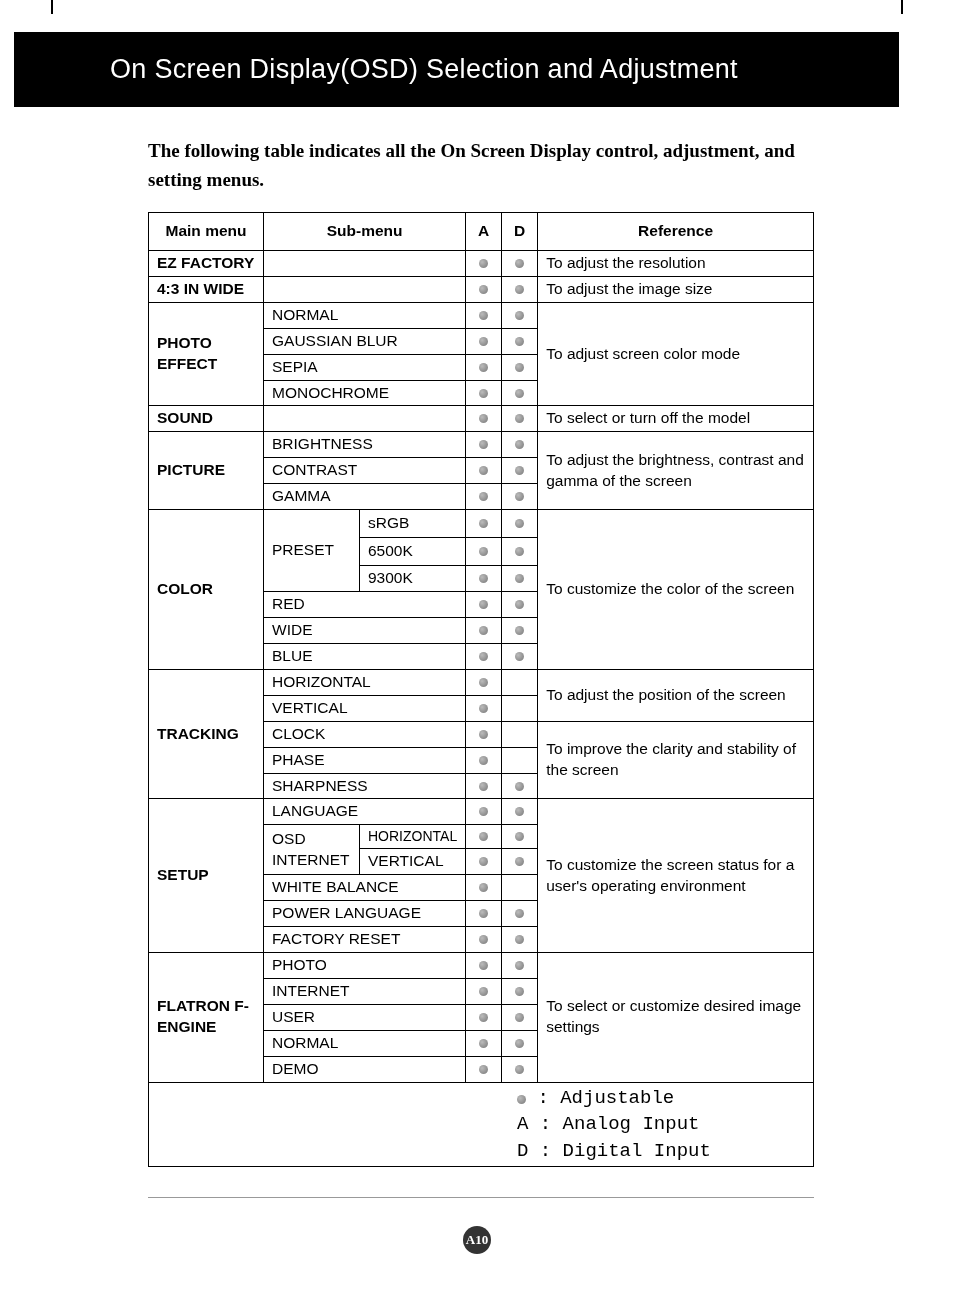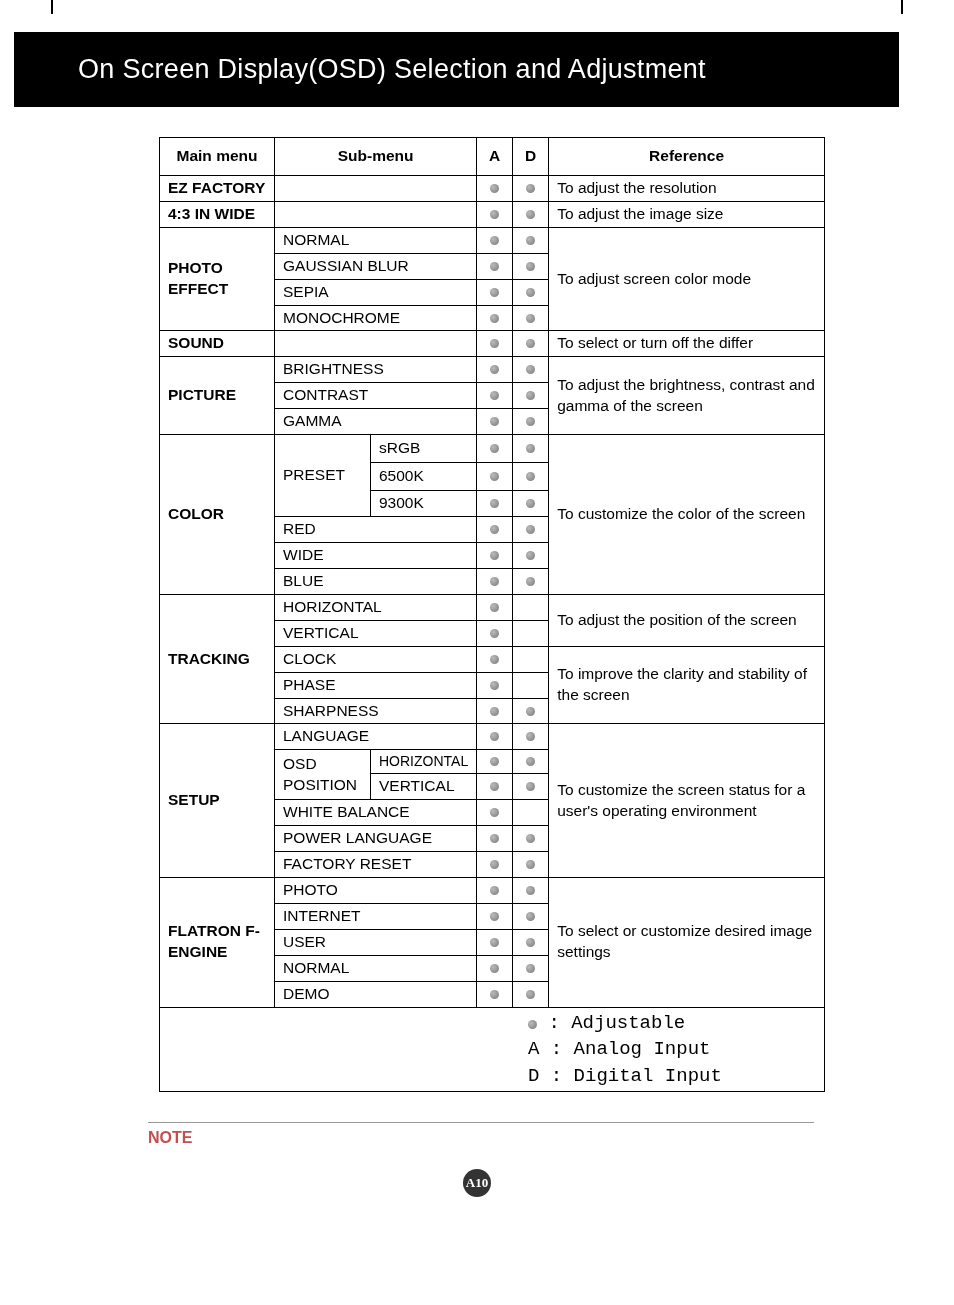--- a/index.html
+++ b/index.html
@@ -21,40 +21,39 @@
     background: #000;
     width: 2px; height: 14px;
     top: 0;
   }
   .crop-top::before { left: 51px; }
   .crop-top::after { right: 51px; }
   .header-bar {
     background: #000;
     color: #fff;
     margin: 18px 55px 0 14px;
-    padding: 22px 0 22px 64px;
+    padding: 22px 0 22px 96px;
     font-size: 27px;
     font-weight: 400;
     letter-spacing: 0.3px;
   }
   .content {
     margin: 30px 140px 0 148px;
   }
   .intro {
     font-family: "Times New Roman", Times, serif;
     font-weight: bold;
     font-size: 19px;
     line-height: 1.5;
     margin-bottom: 18px;
   }
   table.osd {
     border-collapse: collapse;
     width: 100%;
     font-size: 15.5px;
-    margin-left: 11px;
   }
   table.osd th, table.osd td {
     border: 1px solid #000;
     padding: 2px 8px;
     text-align: left;
     vertical-align: middle;
     line-height: 1.35;
     height: 22px;
   }
   table.osd th {
@@ -127,20 +126,21 @@
   .small { font-size: 14px; }
 </style>
 </head>
 <body>
 
 <div class="crop-top"></div>
 
 <div class="header-bar">On Screen Display(OSD) Selection and Adjustment</div>
 
 <div class="content">
+  <div class="intro">The following table indicates all the On Screen Display control, adjustment, and setting menus.</div>
 
   <table class="osd">
     <thead>
       <tr>
         <th class="col-main">Main menu</th>
         <th colspan="2">Sub-menu</th>
         <th class="col-a">A</th>
         <th class="col-d">D</th>
         <th class="col-ref">Reference</th>
       </tr>
@@ -184,21 +184,21 @@
         <td colspan="2">MONOCHROME</td>
         <td class="col-a"><span class="dot"></span></td>
         <td class="col-d"><span class="dot"></span></td>
       </tr>
 
       <tr>
         <td class="col-main">SOUND</td>
         <td colspan="2"></td>
         <td class="col-a"><span class="dot"></span></td>
         <td class="col-d"><span class="dot"></span></td>
-        <td>To select or turn off the differ</td>
+        <td>To select or turn off the model</td>
       </tr>
 
       <tr>
         <td class="col-main" rowspan="3">PICTURE</td>
         <td colspan="2">BRIGHTNESS</td>
         <td class="col-a"><span class="dot"></span></td>
         <td class="col-d"><span class="dot"></span></td>
         <td rowspan="3">To adjust the brightness, contrast and gamma of the screen</td>
       </tr>
       <tr>
@@ -276,21 +276,21 @@
       </tr>
 
       <tr>
         <td class="col-main" rowspan="6">SETUP</td>
         <td colspan="2">LANGUAGE</td>
         <td class="col-a"><span class="dot"></span></td>
         <td class="col-d"><span class="dot"></span></td>
         <td rowspan="6">To customize the screen status for a user's operating environment</td>
       </tr>
       <tr>
-        <td class="col-sub1" rowspan="2">OSD POSITION</td>
+        <td class="col-sub1" rowspan="2">OSD INTERNET</td>
         <td class="col-sub2 small">HORIZONTAL</td>
         <td class="col-a"><span class="dot"></span></td>
         <td class="col-d"><span class="dot"></span></td>
       </tr>
       <tr>
         <td class="col-sub2">VERTICAL</td>
         <td class="col-a"><span class="dot"></span></td>
         <td class="col-d"><span class="dot"></span></td>
       </tr>
       <tr>
@@ -344,16 +344,15 @@
             <div>A : Analog Input</div>
             <div>D : Digital Input</div>
           </div>
         </td>
       </tr>
     </tbody>
   </table>
 </div>
 
 <div class="note-block">
-  <div class="note-title">NOTE</div>
 </div>
 
 <div class="page-num">A10</div>
 
 </body></html>

